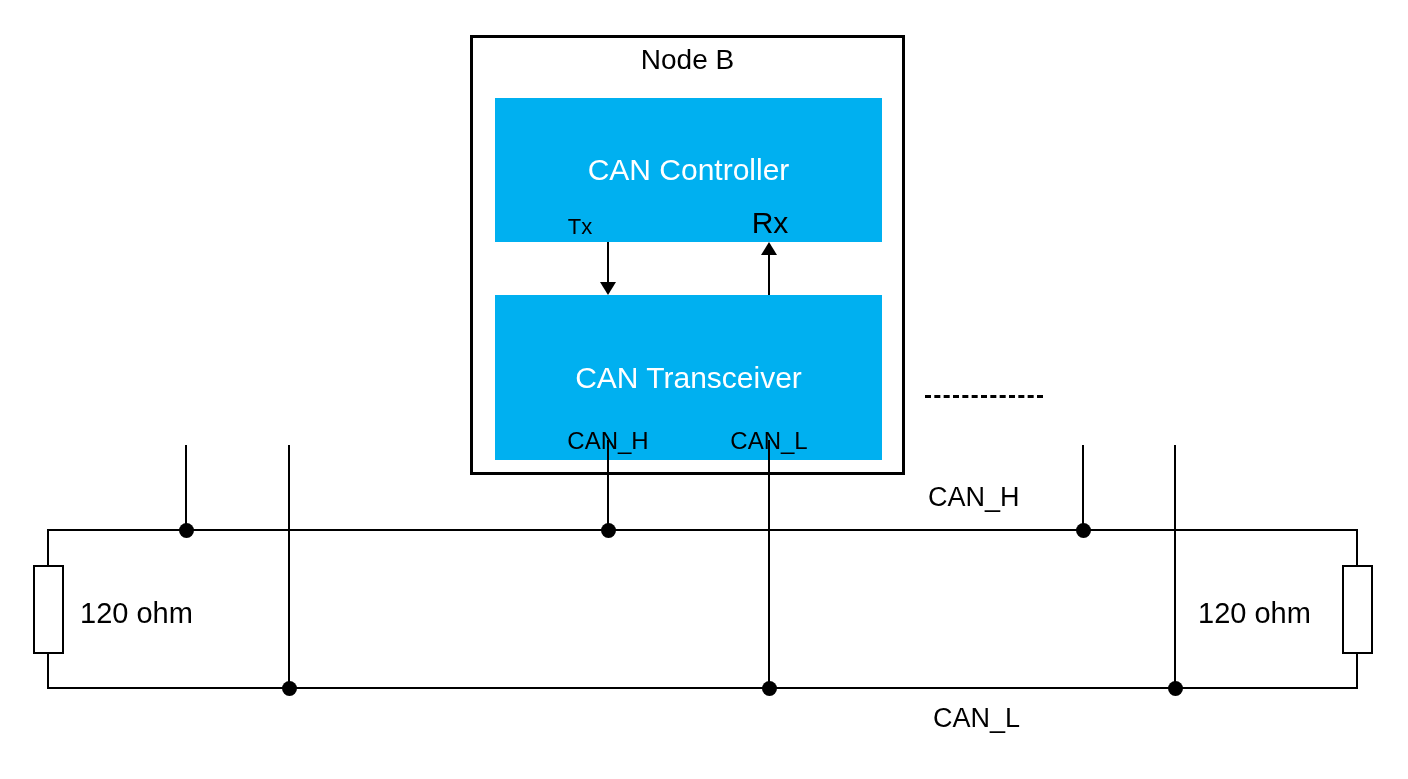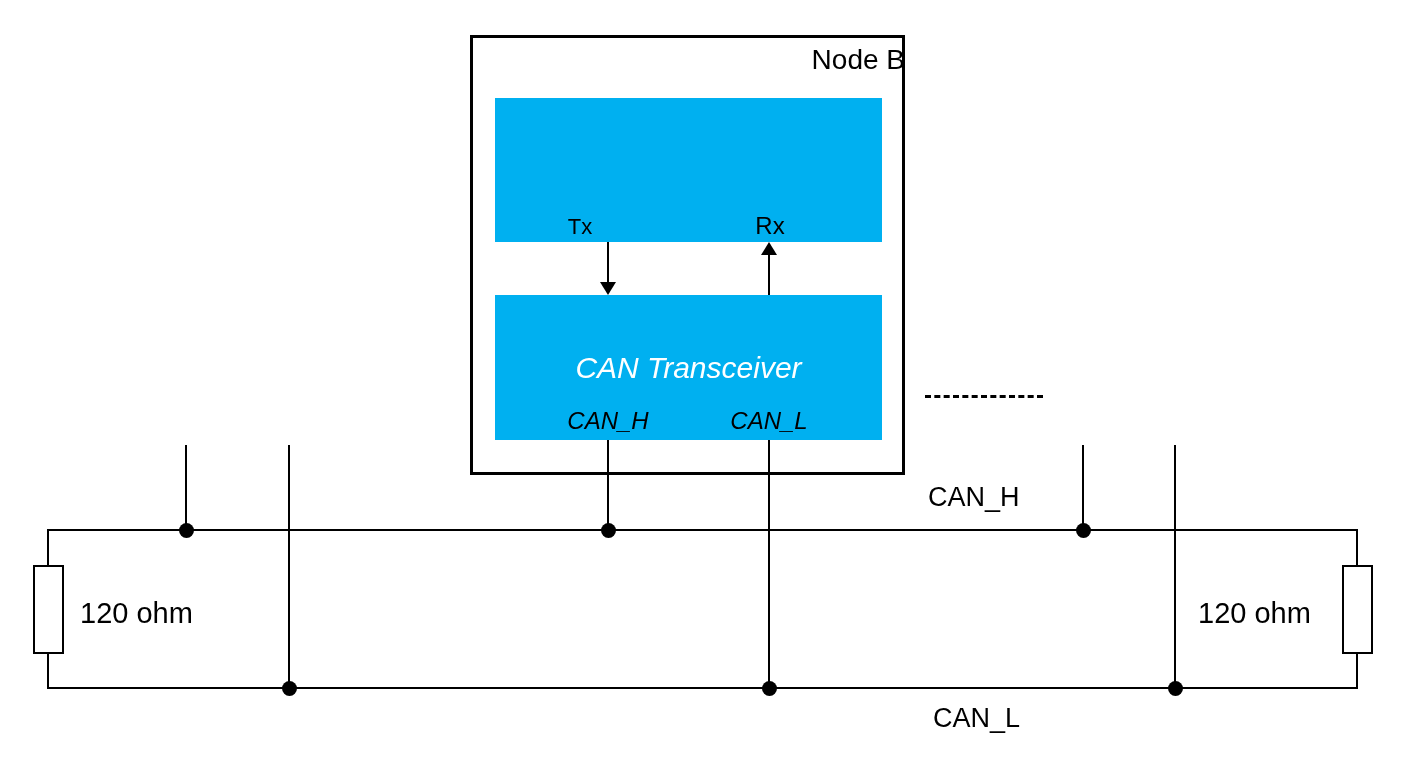--- a/index.html
+++ b/index.html
@@ -79,34 +79,35 @@
   }
   .node-label { font-size: 29px; }
   .big-label  { font-size: 30px; }
 </style>
 </head>
 <body>
 
 <div class="stage">
 
   <div class="outline-box" style="left:470px; top:35px; width:435px; height:440px;"></div>
-  <div class="blk-label" style="left:470px; top:44px; width:435px; text-align:right; font-size:28px;">Node B</div>
+  <div class="blk-label" style="left:470px; top:44px; width:435px; text-align:center; font-size:28px;">Node B</div>
 
   <div class="fillbox big-label" style="left:495px; top:98px; width:387px; height:144px;">
+    <span>CAN Controller</span>
     <span class="pin-label" style="left:25px; width:120px; font-size:22px; bottom:2px;margin-top:28px;">Tx</span>
-    <span class="pin-label" style="left:215px; width:120px; font-size:24px; bottom:2px;">Rx</span>
+    <span class="pin-label" style="left:215px; width:120px; font-size:30px; bottom:2px;">Rx</span>
   </div>
 
   <div class="vline" style="left:607px; top:242px; width:2px; height:42px;"></div>
   <div class="arrow-down" style="left:600px; top:282px;"></div>
 
   <div class="vline" style="left:768px; top:253px; width:2px; height:42px;"></div>
   <div class="arrow-up" style="left:761px; top:242px;"></div>
 
-  <div class="fillbox big-label" style="left:495px; top:295px; width:387px; height:145px; font-style:italic;">
+  <div class="fillbox big-label" style="left:495px; top:295px; width:387px; height:165px; ">
     <span>CAN Transceiver</span>
     <span class="pin-label" style="left:53px;">CAN_H</span>
     <span class="pin-label" style="left:214px;">CAN_L</span>
   </div>
 
 
 
   <div class="dashed" style="left:925px; top:395px; width:118px;"></div>
 
   <div class="hline" style="left:48px; top:529px; width:1310px; height:2px;"></div>

